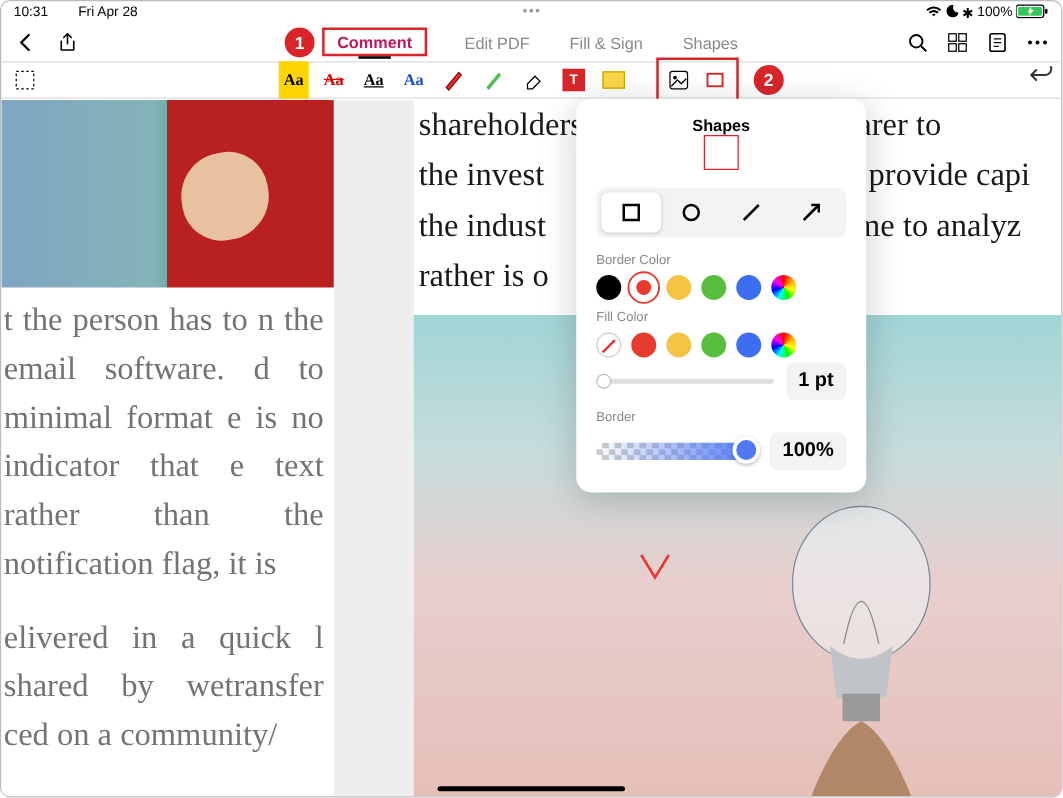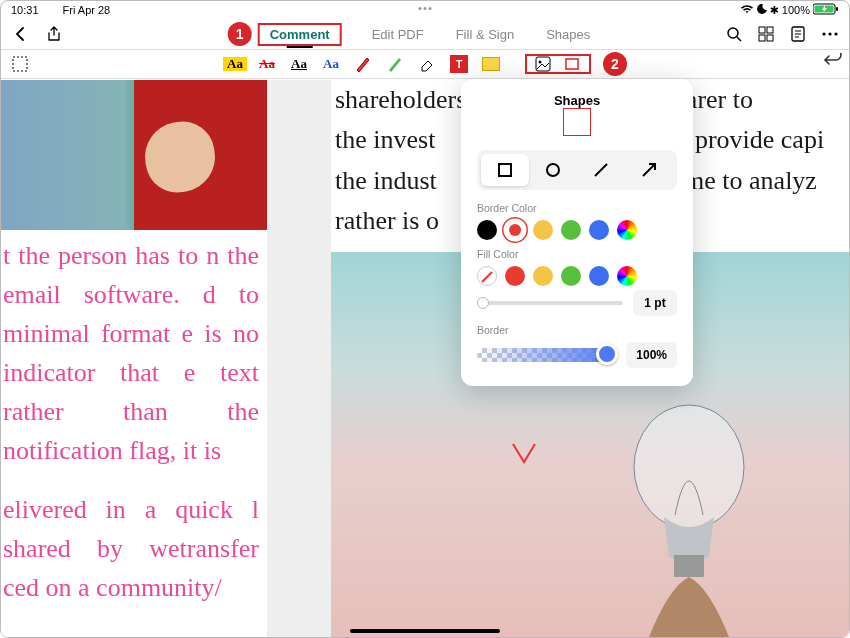--- a/index.html
+++ b/index.html
@@ -41,21 +41,21 @@
     width: 30px; height: 28px;
     display: flex; align-items: center; justify-content: center;
     border: none; background: none; cursor: pointer;
     font-size: 15px; color: #000;
   }
   .nav-tabs {
     position: absolute; left: 50%; transform: translateX(-50%);
     display: flex; gap: 28px; align-items: center;
   }
   .tab { font-size: 13px; color: #888; cursor: pointer; font-weight: 500; position: relative; padding: 4px 2px; }
-  .tab.active { color: #0f766e; font-weight: 600; margin-top: 14px; }
+  .tab.active { color: #be185d; font-weight: 600; margin-top: 14px; }
   .tab.active::after {
     content: ""; position: absolute; bottom: -4px; left: 50%;
     transform: translateX(-50%); width: 26px; height: 2px; background: #000;
   }
   .callout-frame { border: 2px solid #d9252a; padding: 2px 10px; }
   .callout-badge {
     width: 24px; height: 24px; border-radius: 50%;
     background: #d9252a; color: #fff; font-weight: 700;
     display: flex; align-items: center; justify-content: center;
     font-size: 14px; position: absolute;
@@ -65,21 +65,21 @@
     height: 30px; border-top: 1px solid #ddd; border-bottom: 1px solid #ddd;
     display: flex; align-items: center; position: relative;
     padding: 0 4px;
   }
   .tool-left { width: 30px; height: 28px; display:flex;align-items:center;justify-content:center; }
   .tool-center {
     position: absolute; left: 50%; transform: translateX(-50%);
     display: flex; gap: 8px; align-items: center;
   }
   .tool-item {
-    width: 24px; height: 14px;
+    width: 24px; height: 30px;
     display: flex; align-items: center; justify-content: center;
     font-size: 13px; cursor: pointer;
     }
   .aa-yellow { background: #ffd400; font-weight:700; font-family: Georgia, serif;}
   .aa-red { color: #d00; font-weight:700; text-decoration: line-through; font-family: Georgia, serif;}
   .aa-black { color: #000; font-weight:700; text-decoration: underline; font-family: Georgia, serif;}
   .aa-blue { color: #1a4bd0; font-weight:700; font-family: Georgia, serif;}
   .tt-box { background:#d9252a;color:#fff;font-weight:700;font-size:11px;width:18px;height:18px;display:flex;align-items:center;justify-content:center;}
   .note-box { background:#fcd547;border:1px solid #c9a800;width:18px;height:14px;}
   .tool-svg { width:18px;height:18px; }
@@ -105,21 +105,21 @@
     position: relative;
   }
   .red-photo::after{
     content:""; position:absolute; left:54%; top:28%; width:70px;height:70px;
     background: #e8c1a0; border-radius: 50% 45% 50% 45%;
     transform: rotate(-10deg);
   }
   .doc-text {
     font-family: Georgia, 'Times New Roman', serif;
     font-size: 26px; line-height: 1.5;
-    color: #ec4899;
+    color: #737373;
     padding: 6px 8px 0 2px;
     text-align: justify;
   }
   .doc-text p { margin-bottom: 20px; }
   .rt1 { font-family: Georgia, serif; font-size: 26px; line-height: 1.55; color:#191919; padding-left:4px;}
   .light-photo {
     position:absolute; left:0; right:0; top:172px; bottom:0;
     background: linear-gradient(to bottom, #a1d5d6 0%, #c9dcdc 30%, #e7cfce 55%, #e6bfb9 100%);
   }
   .bulb-svg { position:absolute; right:60px; bottom:0; width:200px; height:260px;}
@@ -149,21 +149,21 @@
   .sp-shape-btn.active{background:#fff;box-shadow:0 1px 3px rgba(0,0,0,.15);}
   .sp-label{font-size:10.5px;color:#888;margin:8px 0 6px;}
   .sp-swatches{display:flex;gap:8px;flex-wrap:wrap;}
   .swatch{width:20px;height:20px;border-radius:50%;cursor:pointer;}
   .swatch.ring{box-shadow:0 0 0 1.5px #fff,0 0 0 3px currentColor;}
   .sp-row2{display:flex;align-items:center;gap:10px;margin-top:4px;}
   .sp-slider{flex:1;height:4px;border-radius:2px;position:relative;}
   .sp-slider-track{position:absolute;inset:0;background:#ddd;border-radius:2px;}
   .sp-slider-knob{position:absolute;width:12px;height:12px;border-radius:50%;background:#fff;border:1px solid #bbb;top:-4px;}
   .sp-val{
-    background:#f3f3f3;border-radius:6px;padding:6px 10px;font-size:12px;font-weight:600;min-width:44px;text-align:center;
+    background:#f3f3f3;border-radius:6px;padding:6px 10px;font-size:16px;font-weight:600;min-width:44px;text-align:center;
   }
   .opacity-track{
     position:absolute;inset:0;border-radius:10px;
     background:
       linear-gradient(to right, rgba(80,120,245,0) 0%, rgba(80,120,245,1) 100%),
       repeating-conic-gradient(#ccc 0 25%, #fff 0 50%);
     background-size: 100% 100%, 10px 10px;
     background-blend-mode: normal, normal;
   }
   .opacity-knob{

